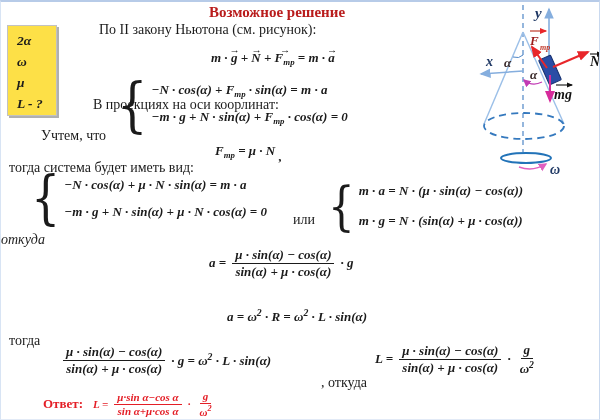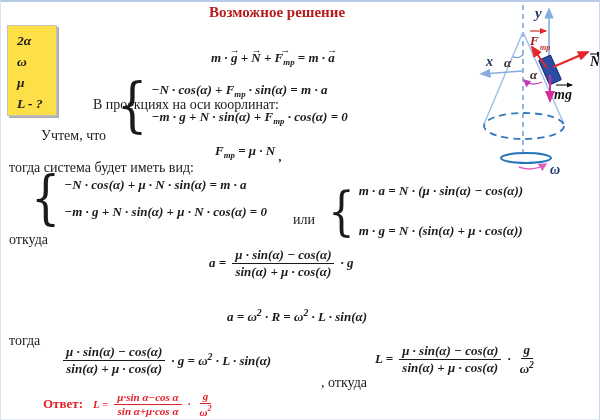--- a/index.html
+++ b/index.html
@@ -47,20 +47,21 @@
 
   <div class="abs given-box">
     <div class="given-item">2α</div>
     <div class="given-item">ω</div>
     <div class="given-item">μ</div>
     <div class="given-item">L - ?</div>
   </div>
 
   <div class="abs title" style="left:156px;top:2px;width:240px;">Возможное решение</div>
 
+  <div class="abs body-text" style="left:98px;top:20px;">По II закону Ньютона (см. рисунок):</div>
 
   <div class="abs math" style="left:210px;top:39px;padding-top:9px;">m · <span class="vec"><span class="vecarrow">→</span>g</span> + <span class="vec"><span class="vecarrow">→</span>N</span> + <span class="vec"><span class="vecarrow">→</span>F<sub>тр</sub></span> = m · <span class="vec"><span class="vecarrow">→</span>a</span></div>
 
   <div class="abs body-text" style="left:92px;top:61px;margin-top:34px;">В проекциях на оси коорлинат:</div>
 
   <div class="abs sys" style="left:116px;top:78px;">
     <span class="brace" style="font-size:48px;">{</span>
     <span class="sys-lines" style="gap:10px;">
       <span class="math">−N · cos(α) + F<sub>тр</sub> · sin(α) = m · a</span>
       <span class="math">−m · g + N · sin(α) + F<sub>тр</sub> · cos(α) = 0</span>
@@ -80,27 +81,27 @@
     <span class="sys-lines" style="gap:11px;">
       <span class="math">−N · cos(α) + μ · N · sin(α) = m · a</span>
       <span class="math">−m · g + N · sin(α) + μ · N · cos(α) = 0</span>
     </span>
   </div>
 
   <div class="abs body-text" style="left:292px;top:210px;">или</div>
 
   <div class="abs sys" style="left:327px;top:181px;">
     <span class="brace" style="font-size:42px;">{</span>
-    <span class="sys-lines" style="gap:24px;">
+    <span class="sys-lines" style="gap:14px;">
       <span class="math">m · a = N · (μ · sin(α) − cos(α))</span>
       <span class="math">m · g = N · (sin(α) + μ · cos(α))</span>
     </span>
   </div>
 
-  <div class="abs body-text" style="left:8px;top:230px;">откуда</div>
+  <div class="abs body-text" style="left:0;top:230px;font-style:italic;">откуда</div>
 
   <div class="abs eqrow" style="left:208px;top:245px;">
     <span class="math">a =</span>
     <span class="frac math">
       <span class="num">μ · sin(α) − cos(α)</span>
       <span class="den">sin(α) + μ · cos(α)</span>
     </span>
     <span class="math">· g</span>
   </div>
 

